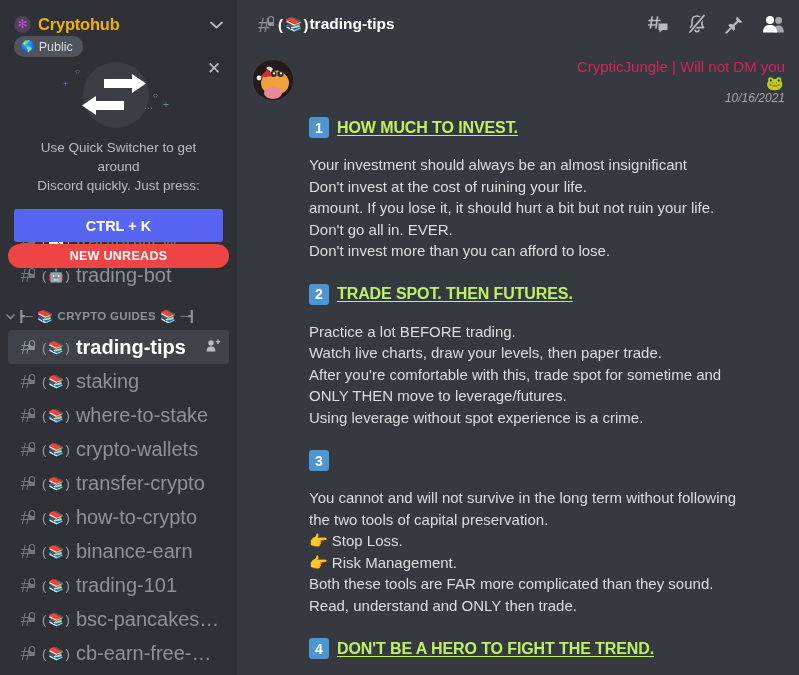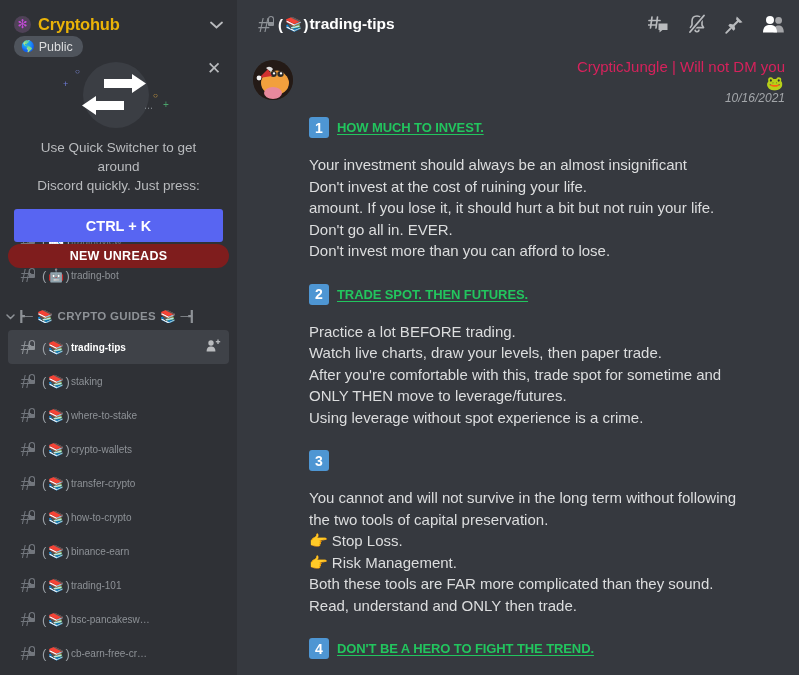--- a/index.html
+++ b/index.html
@@ -131,21 +131,21 @@
     width:6px; height:4px; background:#72767d; border-radius:1px;
   }
   .chan.active .hash, .chan.active .lockdot { color:#8e9297; border-color:#8e9297; }
   .chan.active .lockdot:after { background:#8e9297; }
   .emoji-brk { color:#9aa0a6; font-size:13px; margin-right:1px; }
   .books {
     font-size:13px; line-height:1; margin:0 1px;
     display:inline-block;
   }
   .chan-name {
-    font-size:10px; color:#8e9297; 
+    font-size:20px; color:#8e9297; margin-left:5px;
     white-space:nowrap; overflow:hidden; text-overflow:ellipsis;
     flex:1;
   }
   .chan.active .chan-name { color:#ffffff; font-weight:bold; }
   .chan.dim .chan-name { color:#72767d; }
   .invite-icon { color:#b9bbbe; font-size:12px; flex:0 0 auto; }
 
   .category {
     display:flex; align-items:center;
     height:28px; padding:0 8px 0 6px;
@@ -154,21 +154,21 @@
   .cat-chev { color:#8e9297; font-size:10px; width:12px; flex:0 0 12px; }
   .cat-label {
     font-size:11.5px; font-weight:bold; letter-spacing:0.3px;
     color:#8e9297; display:flex; align-items:center; gap:3px;
     white-space:nowrap; overflow:hidden;
   }
   .cat-deco { color:#8e9297; font-size:11px; }
 
   .unread-pill {
     position:absolute; top:244px; left:8px; width:221px; height:24px;
-    background:#7f1d1d; border-radius:12px;
+    background:#ef4444; border-radius:12px;
     display:flex; align-items:center; justify-content:center;
     color:#ffffff; font-size:12.5px; font-weight:bold;
     letter-spacing:0.3px; z-index:7; cursor:pointer;
   }
 
   
   .main { flex:1; height:675px; background:#36393f; position:relative; overflow:hidden; }
   .chan-header {
     height:48px; display:flex; align-items:center;
     padding:0 14px 0 16px;
@@ -210,21 +210,21 @@
     margin:14px 0 0 0;
   }
   .numbadge {
     width:20px; height:21px; border-radius:3px;
     background:#4e96d3; color:#ffffff;
     font-size:14px; font-weight:bold;
     display:flex; align-items:center; justify-content:center;
     margin-right:8px; flex:0 0 20px;
   }
   .sec-title {
-    font-size:13px; font-weight:bold; color:#22c55e;
+    font-size:16px; font-weight:bold; color:#bef264;
     text-decoration:underline; text-underline-offset:2px;
     letter-spacing:-0.1px;
   }
   .para { margin-top:16px; }
   .line {
     font-size:15px; line-height:21.5px; color:#dcddde;
     white-space:pre-wrap;
   }
 </style>
 </head>

